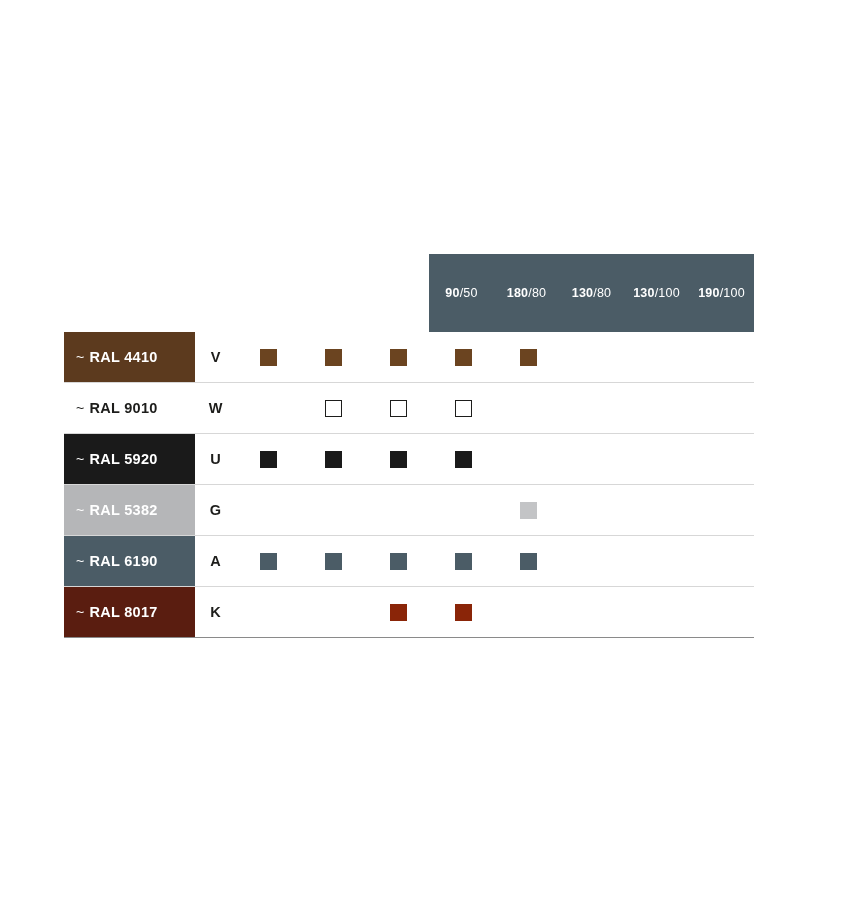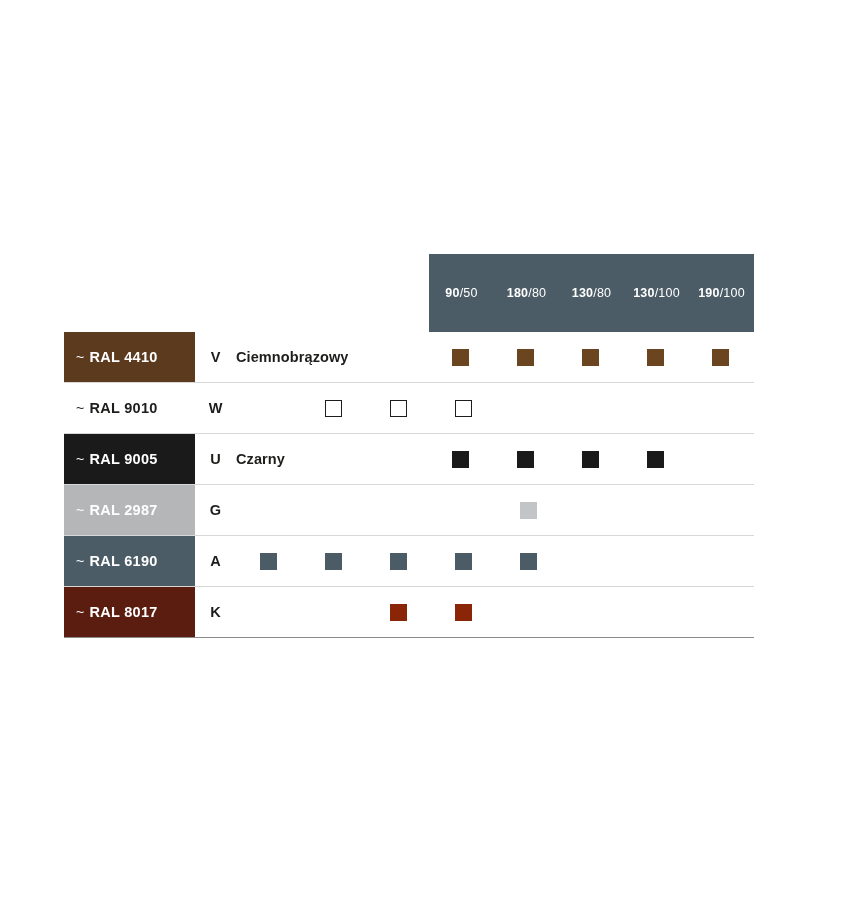--- a/index.html
+++ b/index.html
@@ -136,21 +136,20 @@
     </div>
   </div>
 
   <div id="rows">
       <div class="row">
         <div class="ral-cell" style="background: rgb(92, 58, 30); color: rgb(255, 255, 255);">
           <span class="tilde">~</span>
           <span>RAL 4410</span>
         </div>
         <div class="code-cell">V</div>
-        <div class="name-cell">Ciemnobrązowy</div>
         <div class="swatch-cell">
           <span class="chip" style="background: rgb(107, 68, 32);"></span>
         </div>
         <div class="swatch-cell">
           <span class="chip" style="background: rgb(107, 68, 32);"></span>
         </div>
         <div class="swatch-cell">
           <span class="chip" style="background: rgb(107, 68, 32);"></span>
         </div>
         <div class="swatch-cell">
@@ -178,44 +177,43 @@
         <div class="swatch-cell">
           <span class="chip outline"></span>
         </div>
         <div class="swatch-cell">
           <span class="chip empty"></span>
         </div>
       </div>
       <div class="row">
         <div class="ral-cell" style="background: rgb(26, 26, 26); color: rgb(255, 255, 255);">
           <span class="tilde">~</span>
-          <span>RAL 9005</span>
+          <span>RAL 5920</span>
         </div>
         <div class="code-cell">U</div>
-        <div class="name-cell">Czarny</div>
         <div class="swatch-cell">
           <span class="chip" style="background: rgb(26, 26, 26);"></span>
         </div>
         <div class="swatch-cell">
           <span class="chip" style="background: rgb(26, 26, 26);"></span>
         </div>
         <div class="swatch-cell">
           <span class="chip" style="background: rgb(26, 26, 26);"></span>
         </div>
         <div class="swatch-cell">
           <span class="chip" style="background: rgb(26, 26, 26);"></span>
         </div>
         <div class="swatch-cell">
           <span class="chip empty"></span>
         </div>
       </div>
       <div class="row">
         <div class="ral-cell" style="background: rgb(181, 182, 184); color: rgb(255, 255, 255);">
           <span class="tilde">~</span>
-          <span>RAL 2987</span>
+          <span>RAL 5382</span>
         </div>
         <div class="code-cell">G</div>
         <div class="swatch-cell">
           <span class="chip empty"></span>
         </div>
         <div class="swatch-cell">
           <span class="chip empty"></span>
         </div>
         <div class="swatch-cell">
           <span class="chip empty"></span>

